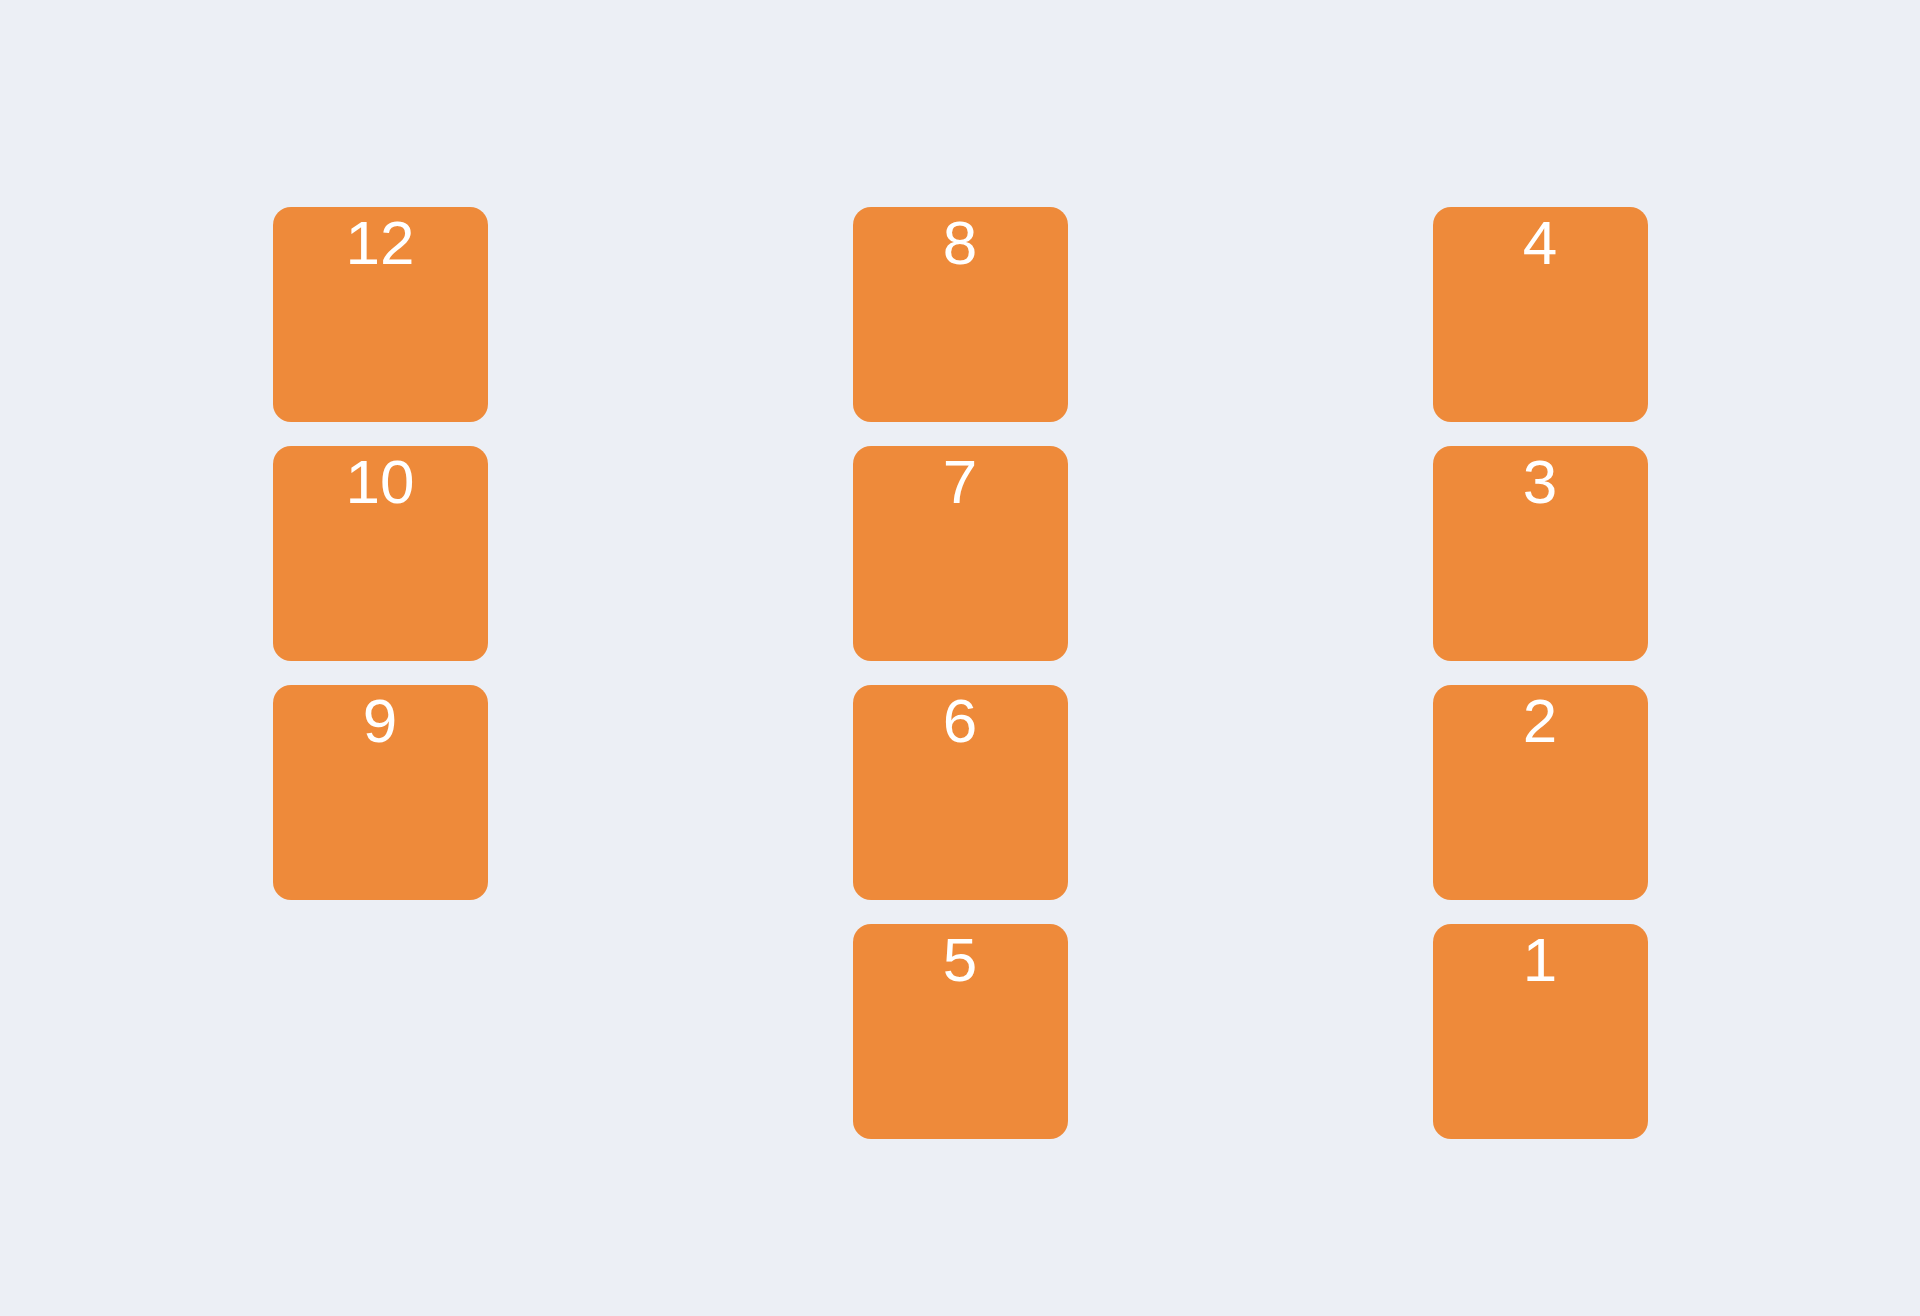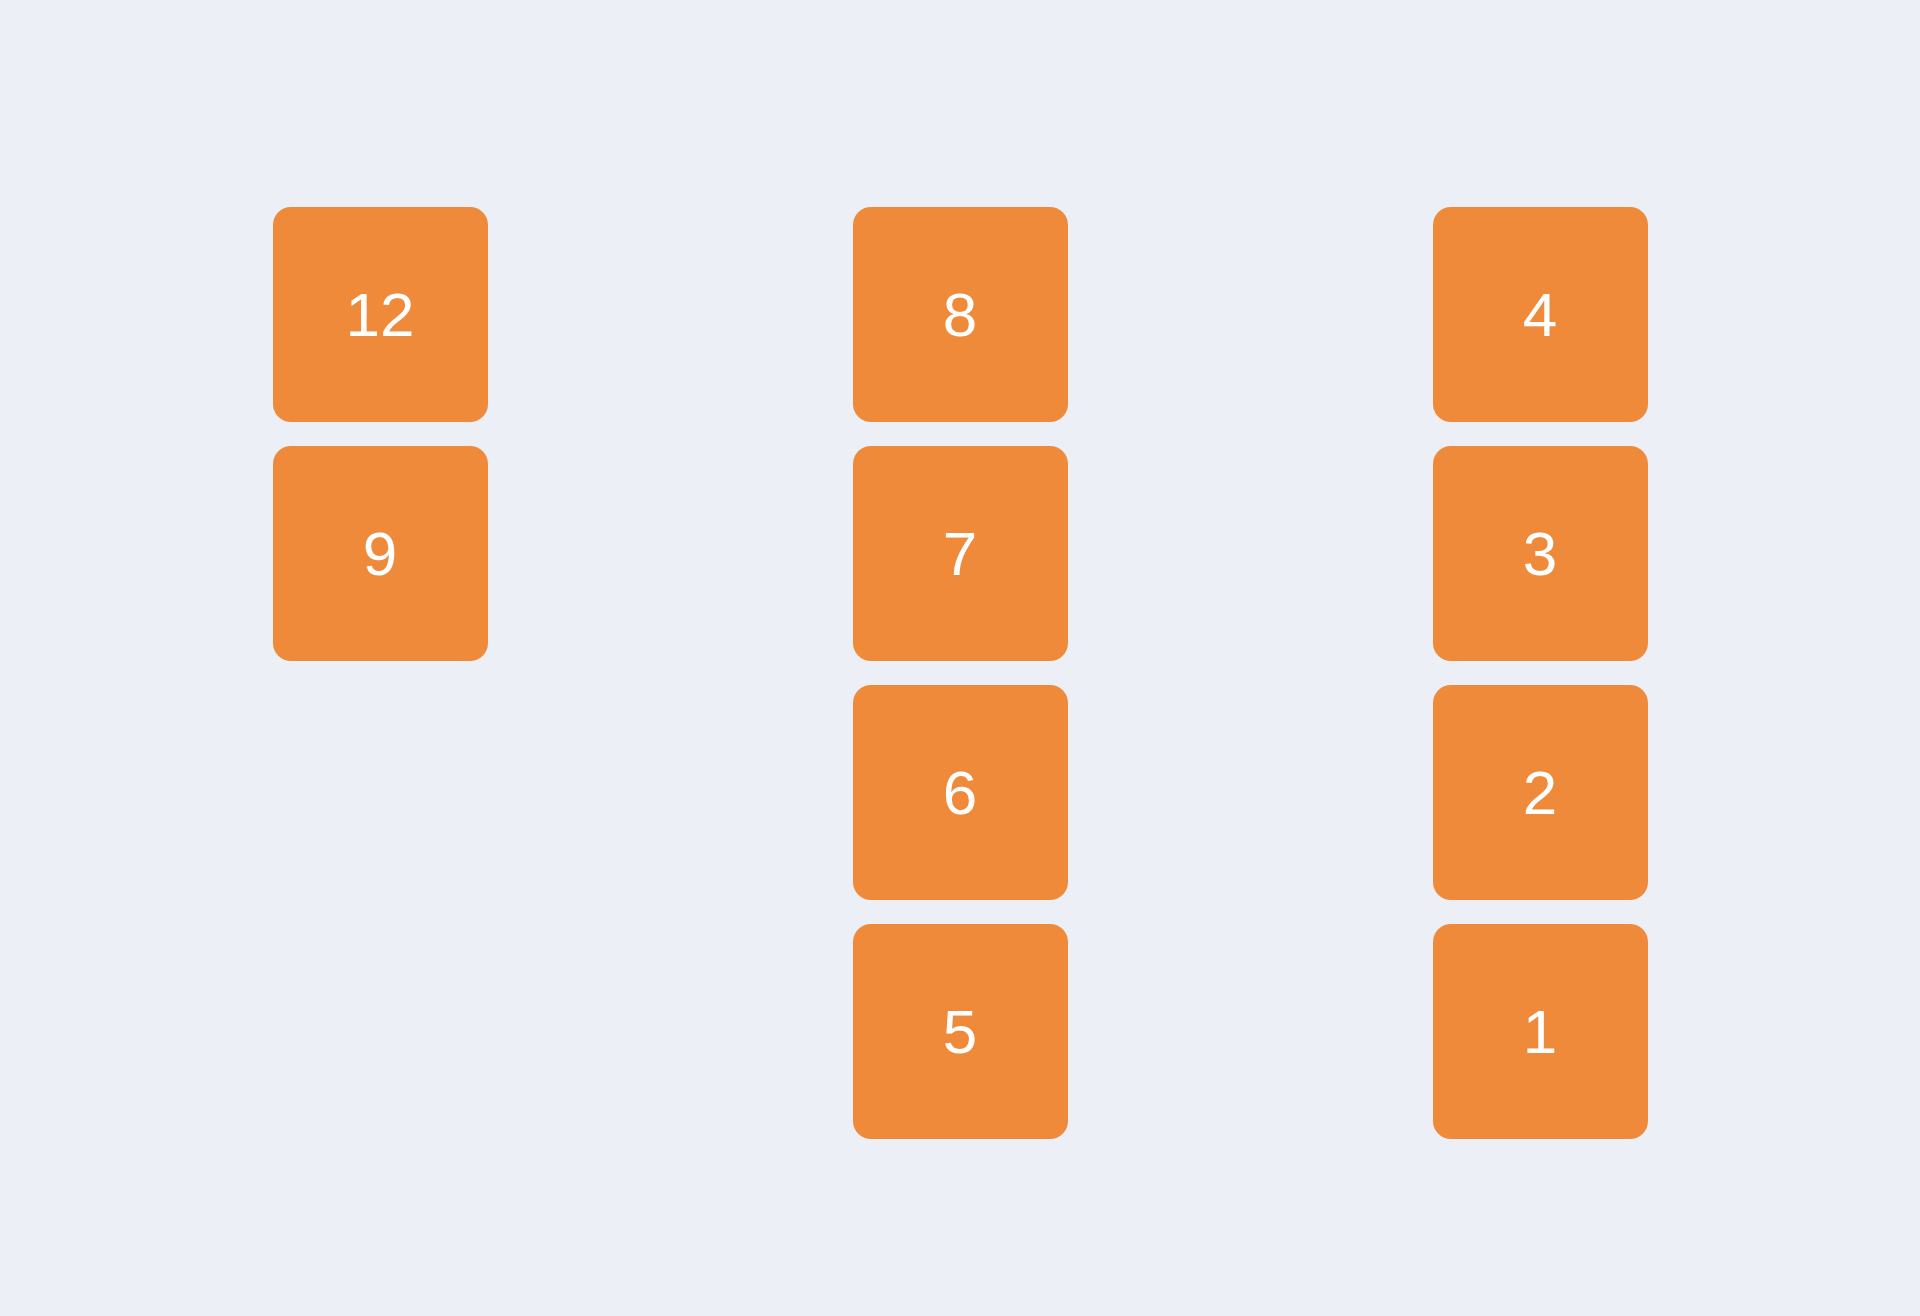--- a/index.html
+++ b/index.html
@@ -34,38 +34,41 @@
       gap: 24px;
     }
     
     .tile {
       width: 215px;
       height: 215px;
       background-color: #ee8a3a;
       border-radius: 18px;
       display: flex;
       justify-content: center;
-      align-items: center;
+      align-items: flex-start;
       cursor: pointer;
     }
     
     .tile-label {
       color: #ffffff;
       font-size: 62px;
       font-weight: 400;
       font-family: 'Candara', 'Segoe UI', 'Optima', Arial, sans-serif;
     }
   </style>
 </head>
 <body>
 
 <div class="container">
   <div class="column">
     <div class="tile">
       <span class="tile-label">12</span>
+    </div>
+    <div class="tile">
+      <span class="tile-label">10</span>
     </div>
     <div class="tile">
       <span class="tile-label">9</span>
     </div>
   </div>
 
   <div class="column">
     <div class="tile">
       <span class="tile-label">8</span>
     </div>

